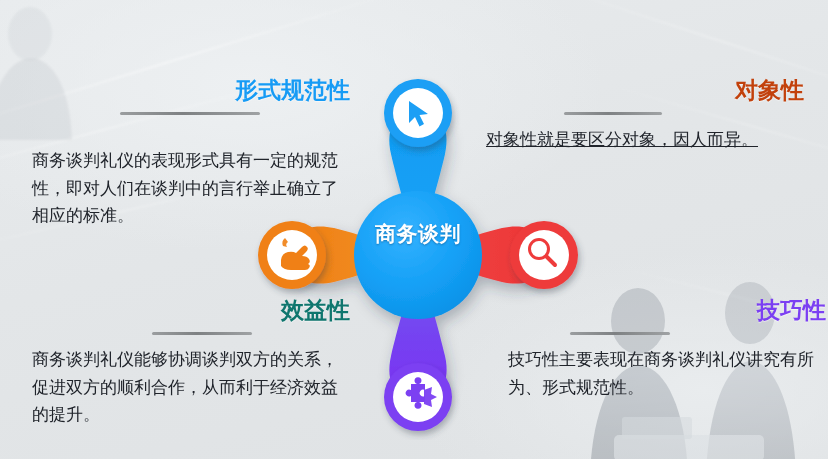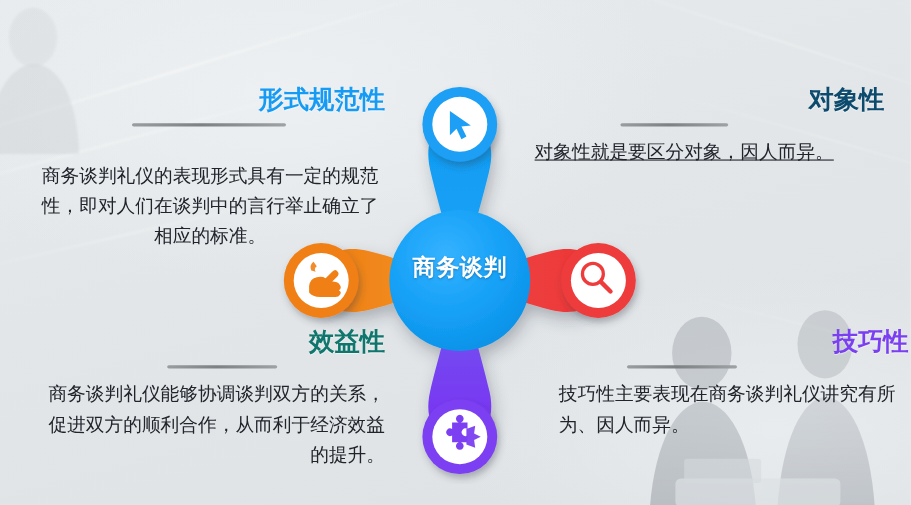--- a/index.html
+++ b/index.html
@@ -76,21 +76,21 @@
     top: 70px;
     width: 340px;
     height: 370px;
   }
   #diagram svg { display: block; }
 
   
   .hub-text {
     position: absolute;
     left: 0; right: 0;
-    top: 160px;
+    top: 150px;
     text-align: center;
     color: #ffffff;
     font-weight: bold;
     font-size: 21px;
     line-height: 1.32;
     letter-spacing: .5px;
     text-shadow: 0 1px 2px rgba(0,60,110,.45);
     pointer-events: none;
   }
   .hub-text div { white-space: nowrap; }
@@ -124,23 +124,23 @@
 
   .align-center .block-head { text-align: right; }
   .align-center .rule { margin-left: auto; margin-right: auto; }
 
   
   #block-tl { left: 32px;  top: 78px;  }
   #block-tr { left: 486px; top: 78px;  }
   #block-bl { left: 32px;  top: 298px; }
   #block-br { left: 498px; top: 298px; margin-left: 10px; }
 
-  #block-tl .block-body { text-align: center; margin-top: 32px; }
+  #block-tl .block-body { text-align: left; margin-top: 32px; }
   #block-tr .block-body { text-align: left; text-decoration: underline; }
-  #block-bl .block-body { text-align: right; }
+  #block-bl .block-body { text-align: left; }
   #block-br .block-body { text-align: left; }
 
   #block-tl .rule { margin-left: 88px; }
   #block-tr .rule { margin-left: 78px; width: 98px; }
   #block-bl .rule { margin-left: 120px; width: 100px; }
   #block-br .rule { margin-left: 62px; width: 100px; }
 </style>
 </head>
 <body>
 
@@ -286,30 +286,30 @@
     </div>
   </div>
 
   <div class="block align-center" id="block-tl">
     <div class="block-head" style="color:#169bf5">形式规范性</div>
     <div class="rule"></div>
     <div class="block-body">商务谈判礼仪的表现形式具有一定的规范性，即对人们在谈判中的言行举止确立了相应的标准。</div>
   </div>
 
   <div class="block align-center" id="block-tr">
-    <div class="block-head" style="color:#0c4a6e">对象性</div>
+    <div class="block-head" style="color:#c2410c">对象性</div>
     <div class="rule"></div>
     <div class="block-body">对象性就是要区分对象，因人而异。</div>
   </div>
 
   <div class="block align-center" id="block-bl">
     <div class="block-head" style="color:#0f766e">效益性</div>
     <div class="rule"></div>
     <div class="block-body"> 商务谈判礼仪能够协调谈判双方的关系，促进双方的顺利合作，从而利于经济效益的提升。</div>
   </div>
 
   <div class="block align-center" id="block-br">
     <div class="block-head" style="color:#7b3ff2">技巧性</div>
     <div class="rule"></div>
-    <div class="block-body">技巧性主要表现在商务谈判礼仪讲究有所为、因人而异。</div>
+    <div class="block-body">技巧性主要表现在商务谈判礼仪讲究有所为、形式规范性。</div>
   </div>
 
 </div>
 
 </body></html>

